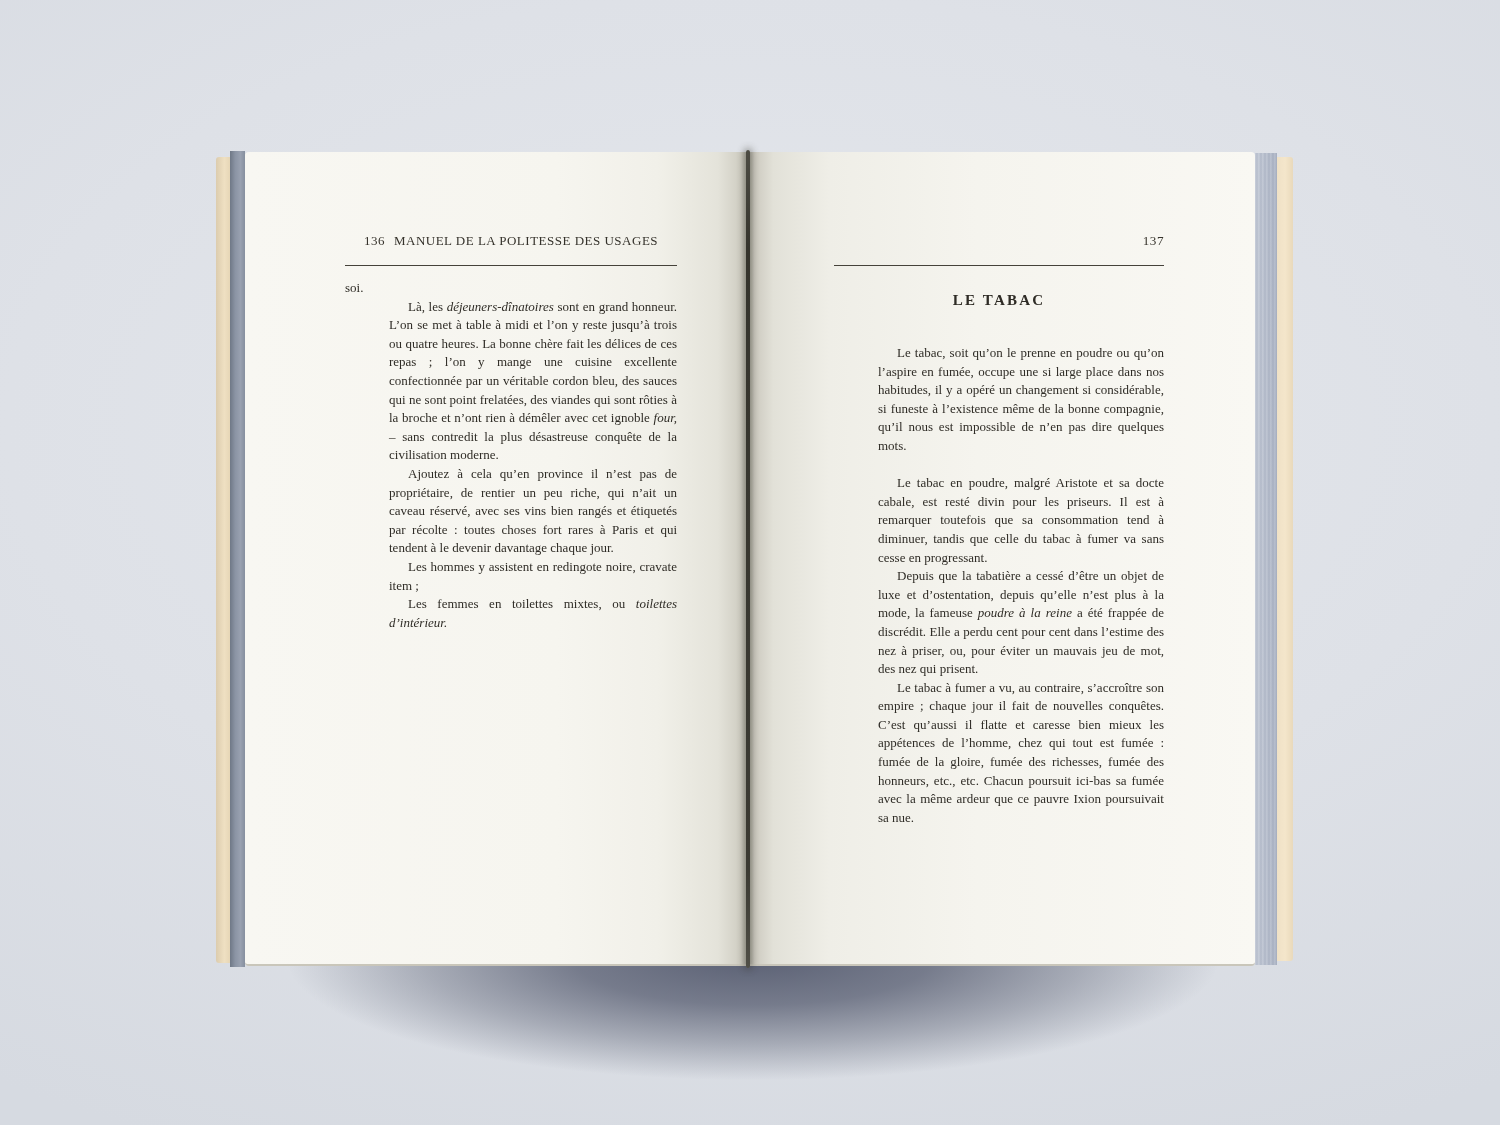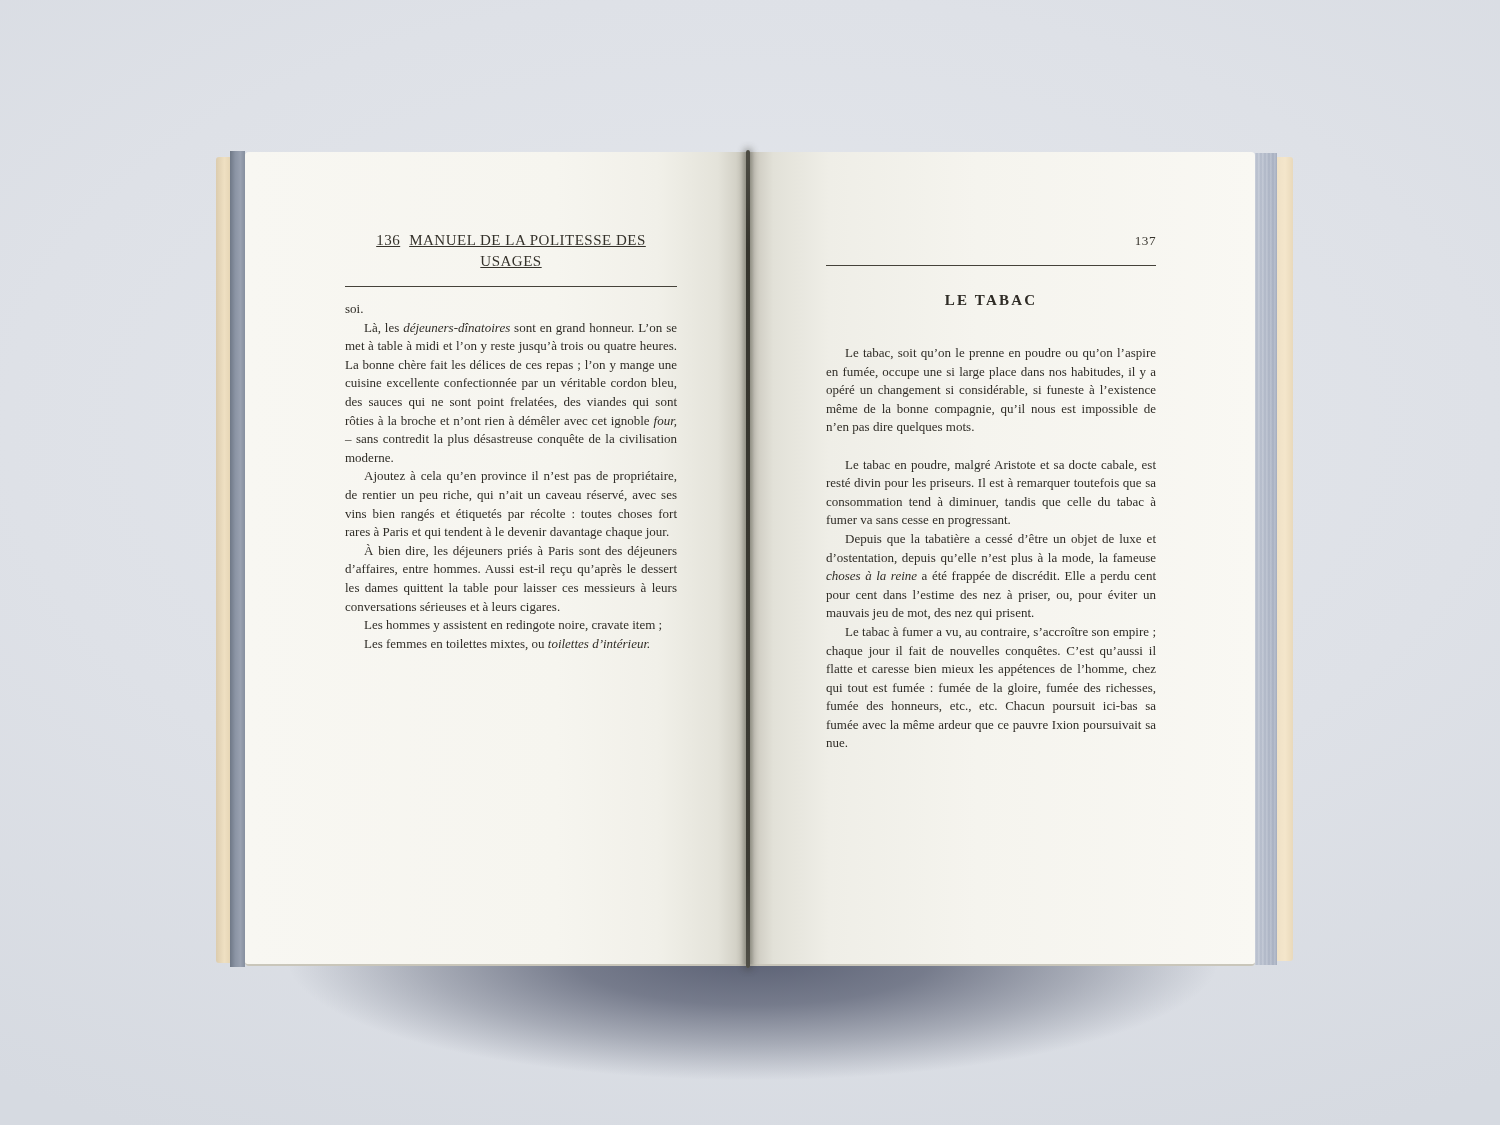--- a/index.html
+++ b/index.html
@@ -64,44 +64,44 @@
   .gutter{
     position:absolute;left:533px;top:7px;width:4px;height:818px;
     background:linear-gradient(to bottom,#4d4c44,#35342d 12%,#3b3a33 88%,#504f47);
     box-shadow:0 0 7px 2px rgba(58,57,48,0.45);
     border-radius:2px;
   }
 
   
   .text-col{position:absolute;color:#2f2c26;}
   .text-col-left{left:100px;top:78px;width:332px;}
-  .text-col-right{left:78px;top:78px;width:330px;}
+  .text-col-right{left:86px;top:78px;width:330px;}
 
   .running-head{
-    text-align:center;font-size:15px;line-height:21px;
-    letter-spacing:0.5px;color:#35322b;text-decoration:underline;
+    text-align:center;font-size:13px;line-height:21px;
+    letter-spacing:0.5px;color:#35322b;
   }
   .running-head .folio-inline{margin-right:9px;}
   .folio-right{
     text-align:right;font-size:13.2px;line-height:21px;
     letter-spacing:0.5px;color:#35322b;padding-top:0px;
   }
   .head-rule{
     border:none;border-top:1.7px solid #45423a;
     margin:14px 0 0 0;width:100%;
   }
   .chapter-title{
     margin:26px 0 0 0;text-align:center;
     font-size:15px;font-weight:600;letter-spacing:2.2px;color:#2e2b25;
   }
   .page-body{font-size:13px;line-height:18.6px;text-align:justify;}
   .body-left{margin-top:13px;}
   .body-right{margin-top:35px;}
   .page-body p{margin:0;}
-  .page-body p.indent{text-indent:19px;}
+  .page-body p.indent{text-indent:19px;margin-left:44px;}
   .page-body p.space-after{margin-bottom:18.6px;}
   .page-body i{font-style:italic;}
 </style>
 </head>
 <body>
 
 <div class="scene">
   <div class="book">
 
     <div class="book-shadow"></div>
@@ -114,36 +114,35 @@
     <div class="page page-left">
       <div class="text-col text-col-left">
         <div class="running-head">
           <div><span class="folio-inline">136</span><span>MANUEL DE LA POLITESSE DES USAGES</span></div>
         </div>
         <hr class="head-rule">
         <div class="page-body body-left">
             <p class=""><span>soi.</span></p>
             <p class="indent"><span>Là, les </span><i>déjeuners-dînatoires</i><span> sont en grand honneur. L’on se met à table à midi et l’on y reste jusqu’à trois ou quatre heures. La bonne chère fait les délices de ces repas ; l’on y mange une cuisine excellente confectionnée par un véritable cordon bleu, des sauces qui ne sont point frelatées, des viandes qui sont rôties à la broche et n’ont rien à démêler avec cet ignoble </span><i>four,</i><span> – sans contredit la plus désastreuse conquête de la civilisation moderne.</span></p>
             <p class="indent"><span>Ajoutez à cela qu’en province il n’est pas de propriétaire, de rentier un peu riche, qui n’ait un caveau réservé, avec ses vins bien rangés et étiquetés par récolte : toutes choses fort rares à Paris et qui tendent à le devenir davantage chaque jour.</span></p>
-            <p class="indent"><span>À bien dire, les déjeuners priés à Paris sont des déjeuners d’affaires, entre hommes. Aussi est-il reçu qu’après le dessert les dames quittent la table pour laisser ces messieurs à leurs conversations sérieuses et à leurs cigares.</span></p>
             <p class="indent"><span>Les hommes y assistent en redingote noire, cravate item ;</span></p>
             <p class="indent"><span>Les femmes en toilettes mixtes, ou </span><i>toilettes d’intérieur.</i></p>
           </div>
       </div>
     </div>
 
     <div class="page page-right">
       <div class="text-col text-col-right">
         <div class="folio-right">137</div>
         <hr class="head-rule">
         <h1 class="chapter-title">LE TABAC</h1>
         <div class="page-body body-right">
             <p class="indent space-after"><span>Le tabac, soit qu’on le prenne en poudre ou qu’on l’aspire en fumée, occupe une si large place dans nos habitudes, il y a opéré un changement si considérable, si funeste à l’existence même de la bonne compagnie, qu’il nous est impossible de n’en pas dire quelques mots.</span></p>
             <p class="indent"><span>Le tabac en poudre, malgré Aristote et sa docte cabale, est resté divin pour les priseurs. Il est à remarquer toutefois que sa consommation tend à diminuer, tandis que celle du tabac à fumer va sans cesse en progressant.</span></p>
-            <p class="indent"><span>Depuis que la tabatière a cessé d’être un objet de luxe et d’ostentation, depuis qu’elle n’est plus à la mode, la fameuse </span><i>choses à la reine</i><span> a été frappée de discrédit. Elle a perdu cent pour cent dans l’estime des nez à priser, ou, pour éviter un mauvais jeu de mot, des nez qui prisent.</span></p>
+            <p class="indent"><span>Depuis que la tabatière a cessé d’être un objet de luxe et d’ostentation, depuis qu’elle n’est plus à la mode, la fameuse </span><i>poudre à la reine</i><span> a été frappée de discrédit. Elle a perdu cent pour cent dans l’estime des nez à priser, ou, pour éviter un mauvais jeu de mot, des nez qui prisent.</span></p>
             <p class="indent"><span>Le tabac à fumer a vu, au contraire, s’accroître son empire ; chaque jour il fait de nouvelles conquêtes. C’est qu’aussi il flatte et caresse bien mieux les appétences de l’homme, chez qui tout est fumée : fumée de la gloire, fumée des richesses, fumée des honneurs, etc., etc. Chacun poursuit ici-bas sa fumée avec la même ardeur que ce pauvre Ixion poursuivait sa nue.</span></p>
           </div>
       </div>
     </div>
 
     <div class="gutter"></div>
   </div>
 </div>
 
 </body></html>

